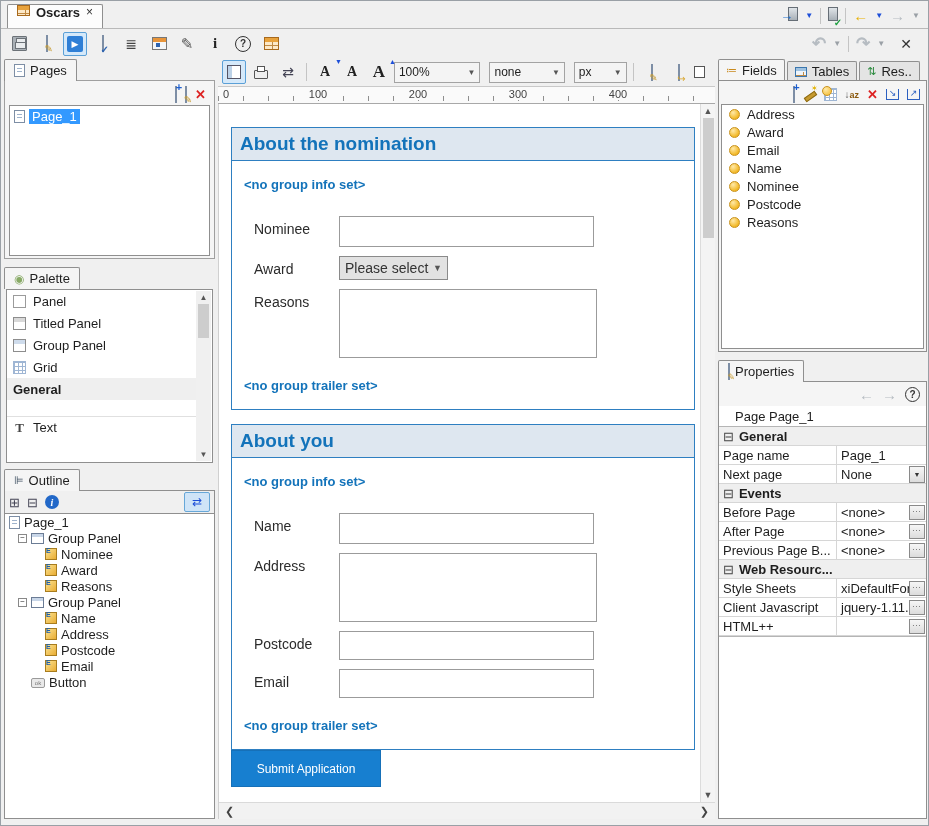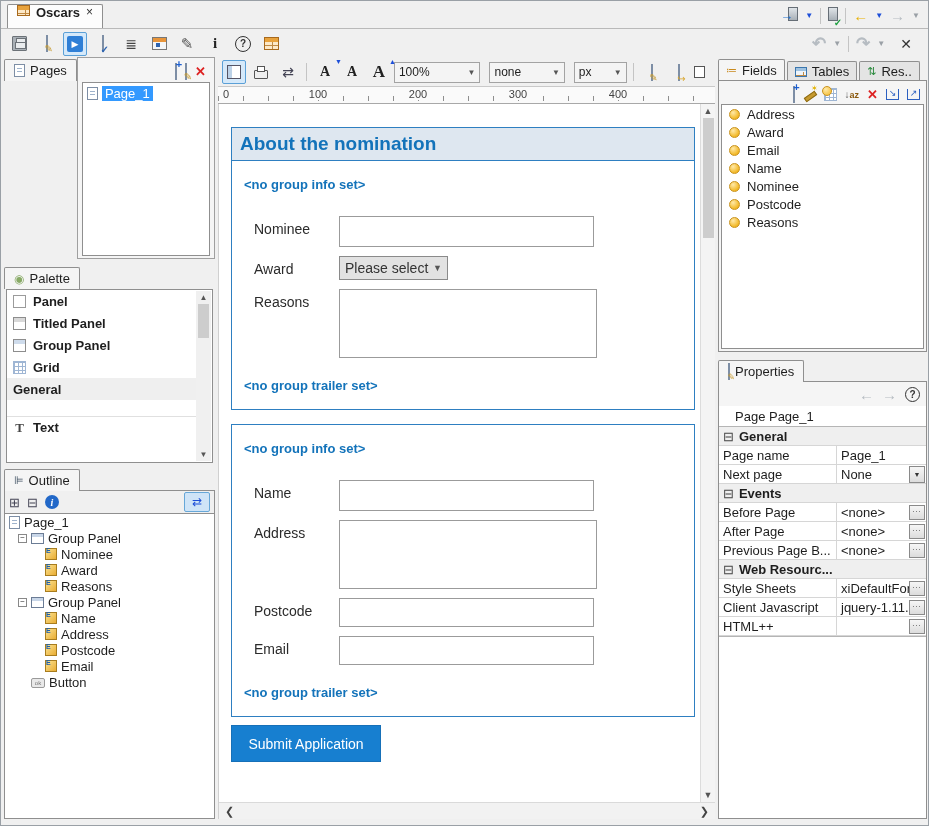--- a/index.html
+++ b/index.html
@@ -62,29 +62,29 @@
 
   .tabrow{display:flex;align-items:flex-end;height:23px;position:relative;z-index:2;}
   .ptab{display:inline-flex;align-items:center;gap:5px;height:22px;padding:0 9px;background:#f0f0f0;border:1px solid #8f8f8f;border-bottom:none;border-radius:2px 2px 0 0;white-space:nowrap;}
   .ptab.sel{background:#f5f5f5;}
   .ptab.unsel{background:#e4e4e4;height:20px;}
   .contentbox{background:#fff;border:1px solid #8f8f8f;position:relative;margin-top:-1px;}
   .mini-toolbar{display:flex;align-items:center;height:22px;gap:8px;padding:0 6px;}
   .mini-toolbar.right{justify-content:flex-end;}
 
   
-  .pages-section{height:201px;display:flex;flex-direction:row;}
+  .pages-section{height:201px;display:flex;flex-direction:column;}
   .pages-list{flex:1;margin:0 2px;}
   .page-item{display:flex;align-items:center;gap:4px;padding:3px 4px;}
   .page-item .lbl{background:#3399ff;color:#fff;padding:0 3px;}
 
   
   .palette-section{height:197px;display:flex;flex-direction:column;}
   .palette-list{flex:1;margin:0 2px;overflow:hidden;padding-right:16px;}
-  .pal-row{display:flex;align-items:center;gap:7px;height:22px;padding:0 6px;font-weight:bold;}
+  .pal-row{display:flex;align-items:center;gap:7px;height:22px;padding:0 6px;}
   .pal-row.cat{font-weight:bold;background:#efefef;}
   .pal-row.cut{border-top:1px solid #e0e0e0;margin-top:16px;}
   .pal-ic{width:13px;height:13px;flex:0 0 auto;}
   .panel-icon{border:1px solid #9b9b9b;background:#fff;}
   .titled-panel-icon{border:1px solid #8d8d8d;background:linear-gradient(#d9d9d9 0 4px,#fff 4px);}
   .group-panel-icon{border:1px solid #8d8d8d;background:linear-gradient(#cfdcec 0 4px,#fff 4px);}
   .grid-icon{border:1px solid #9fb6d4;background-image:linear-gradient(#9fb6d4 1px,transparent 1px),linear-gradient(90deg,#9fb6d4 1px,transparent 1px);background-size:4px 4px;background-color:#fff;}
   .page-panel-icon{border:1px solid #8d8d8d;background:linear-gradient(#e3e3e3 0 4px,#fff 4px);position:relative;}
   .page-panel-icon::before{content:"";position:absolute;left:2px;right:2px;bottom:3px;height:1px;background:#aab;box-shadow:0 -3px 0 #aab;}
   .text-icon{border:none;font-family:"Liberation Serif",serif;font-weight:bold;color:#444;font-size:13px;line-height:13px;text-align:center;}
@@ -153,21 +153,21 @@
   .gp-trailer{color:#1373ba;font-weight:bold;font-size:13px;margin:20px 0 12px 2px;}
   .frow{display:flex;margin-bottom:9px;}
   .flabel{width:85px;margin-left:12px;padding-top:5px;color:#2b2b2b;font-size:14px;flex:0 0 85px;}
   .finput{border:1px solid #9b9b9b;background:#fff;font-size:14px;color:#333;display:flex;align-items:center;padding:0 5px;}
   .f-text .finput{width:255px;height:31px;}
   .f-text-sm .finput{width:255px;height:29px;}
   .f-select .finput{width:109px;height:24px;background:#e2e2e2;border-color:#8a8a8a;justify-content:space-between;}
   .f-select .chevd{display:inline;font-size:9px;color:#555;}
   .chevd{display:none;}
   .f-area .finput{width:258px;height:69px;align-items:flex-start;}
-  .submit-btn{margin-top:8px;width:150px;height:37px;background:#177fd0;color:#fff;border:1px solid #1670b8;display:flex;align-items:center;justify-content:center;font-size:14px;}
+  .submit-btn{margin-top:0;width:150px;height:37px;background:#177fd0;color:#fff;border:1px solid #1670b8;display:flex;align-items:center;justify-content:center;font-size:12px;}
 
   
   .fields-section{height:294px;display:flex;flex-direction:column;}
   .rtabs{display:flex;align-items:flex-end;gap:2px;height:23px;}
   .rtabs .ptab{padding:0 7px;}
   .fields-toolbar{display:flex;align-items:center;justify-content:flex-end;gap:8px;height:22px;padding:0 4px;}
   .fieldsbox{flex:1;margin-top:-1px;}
   .field-row{display:flex;align-items:center;gap:7px;height:18px;padding:0 7px;}
   .ball-icon{width:11px;height:11px;border-radius:50%;background:radial-gradient(circle at 35% 30%,#ffe9a8,#f2b827 70%);border:1px solid #c9921c;flex:0 0 auto;}
   .wand-icon{width:13px;height:13px;position:relative;}
@@ -504,20 +504,23 @@
                     <span class="finput">
                       <span></span>
                     </span>
                   </div>
                 </div>
               <div class="gp-trailer">&lt;no group trailer set&gt;</div>
             </div>
           </div>
 
           <div class="group-panel" style="margin-top:14px;">
+            <div class="gp-header">
+              <span class="gp-title">About you</span>
+            </div>
             <div class="gp-body">
               <div class="gp-info">&lt;no group info set&gt;</div>
               <div>
 
                   <div class="frow f-text">
                     <span class="flabel">Name</span>
                     <span class="finput">
                       <span></span>
                     </span>
                   </div>

